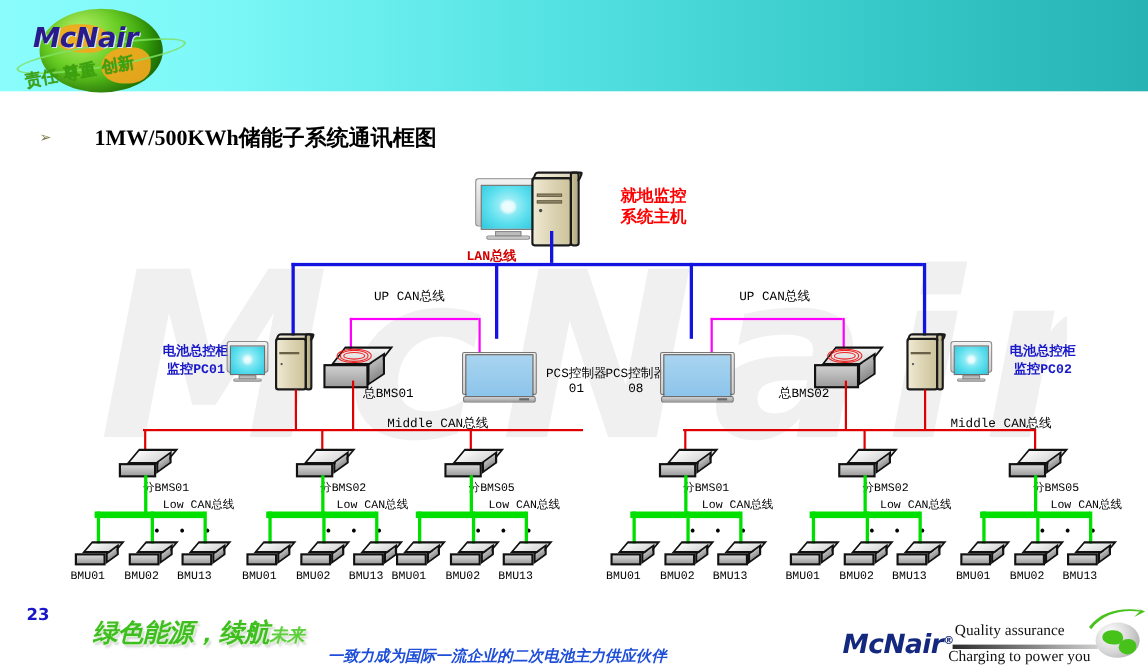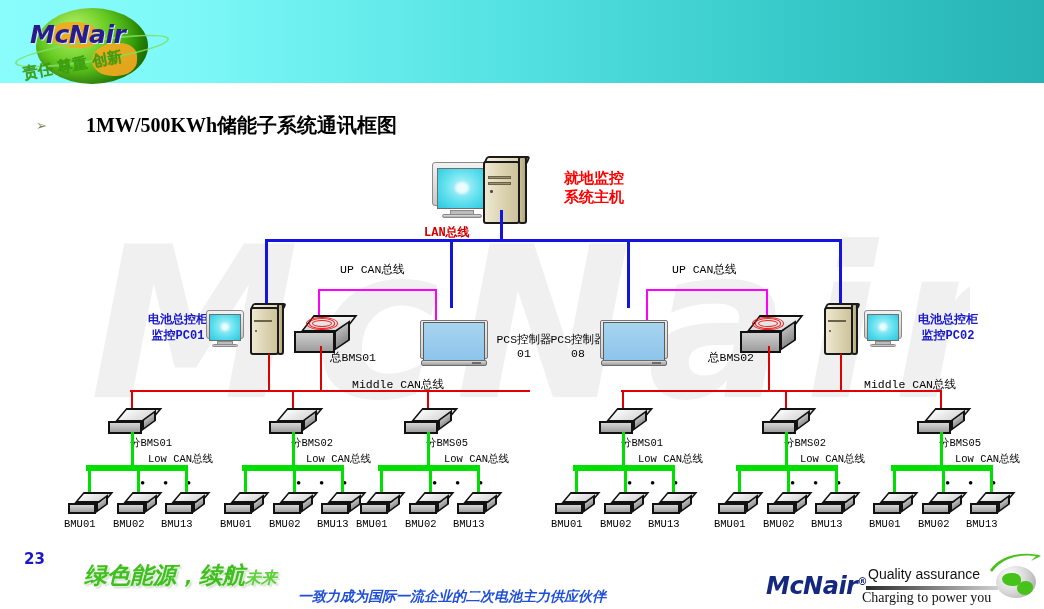--- a/index.html
+++ b/index.html
@@ -273,21 +273,21 @@
     text-shadow:1px 1px 0 rgba(255,255,255,.8);
   }
   #foot-mcnair{
     position:absolute; left:766px; top:572px;
     font-family:"DejaVu Sans", sans-serif; font-weight:bold; font-style:italic;
     font-size:24px; color:#13287e; white-space:nowrap; letter-spacing:-.5px;
   }
   #foot-mcnair .reg{ font-size:10px; vertical-align:super; color:#13287e; }
   #foot-q1{
     position:absolute; left:868px; top:566px;
-    font-family:Liberation Sans, sans-serif; font-size:14px; color:#111; white-space:nowrap;
+    font-family:Liberation Serif, serif; font-size:14px; color:#111; white-space:nowrap;
   }
   #foot-rule{
     position:absolute; left:866px; top:586px; width:132px; height:4px;
     background:linear-gradient(to right,#2b2b2b,#cfcfcf);
   }
   #foot-q2{
     position:absolute; left:862px; top:590px;
     font-family:"Liberation Serif", serif; font-size:14px; color:#111; white-space:nowrap;
   }
   #foot-globe{

